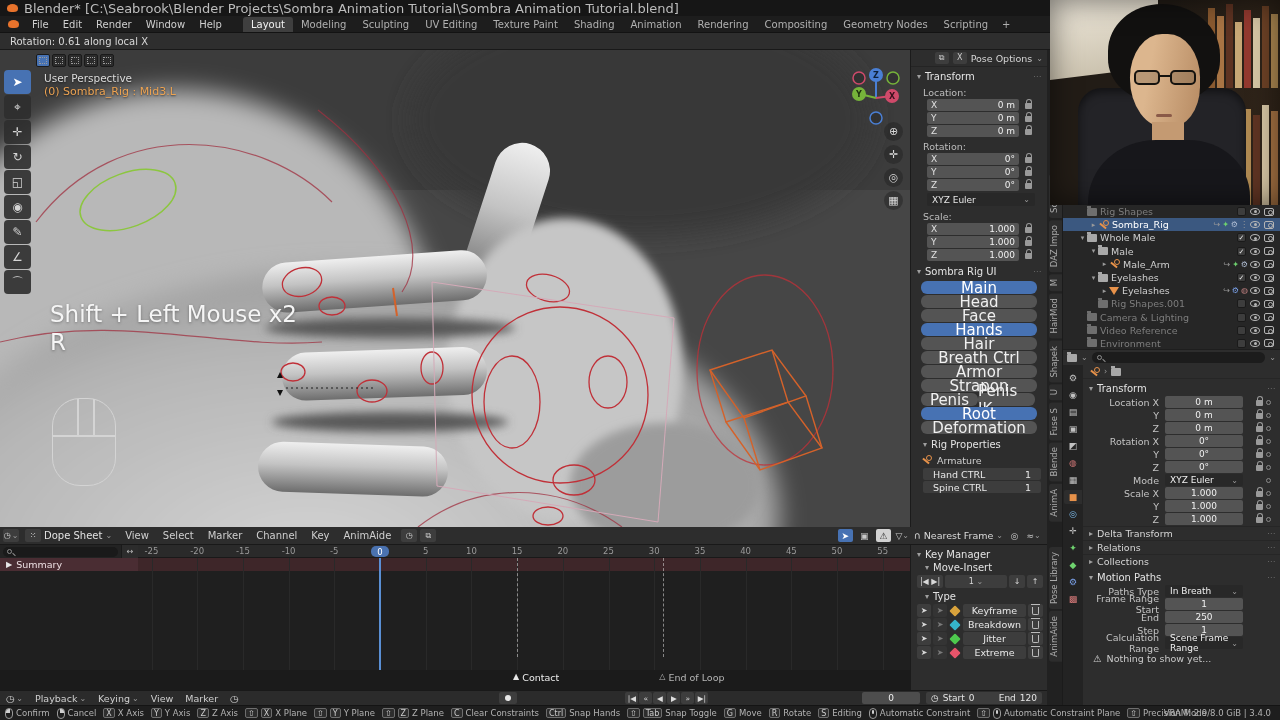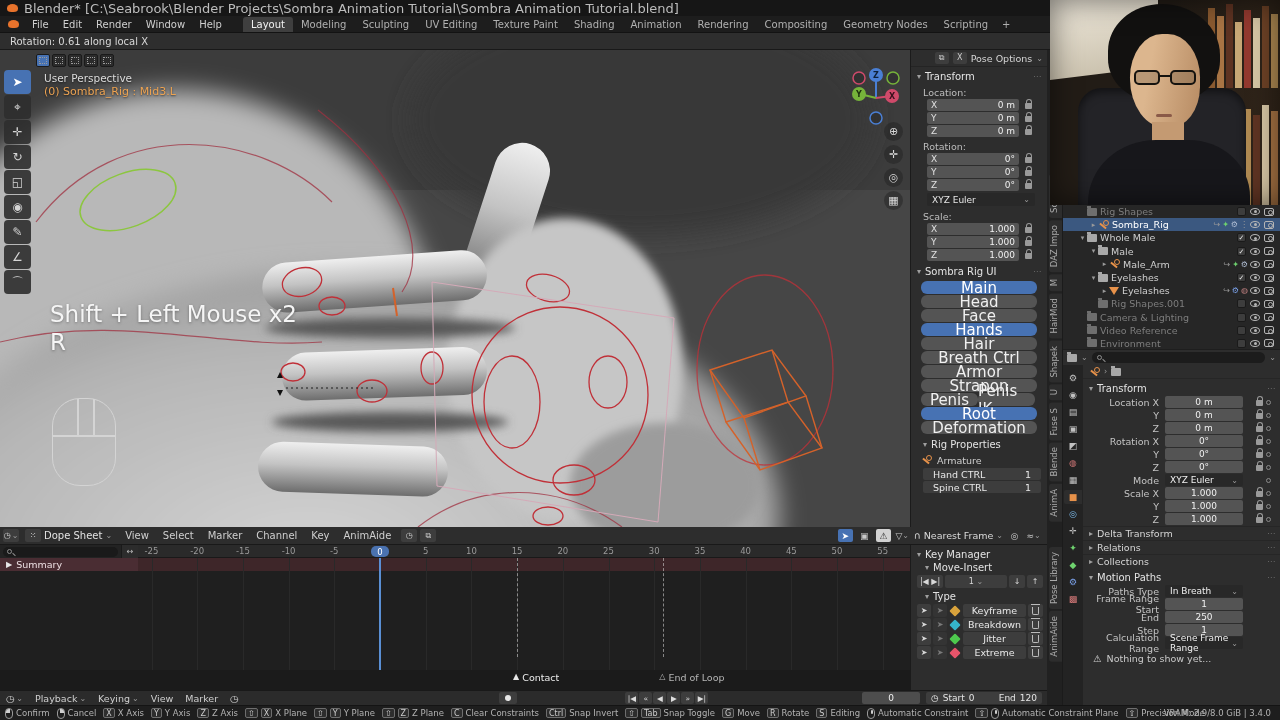--- a/index.html
+++ b/index.html
@@ -739,21 +739,21 @@
           <span class="kbd">⇧</span>
           <span class="kbd">Z</span>
           <span class="lb">Z Plane</span>
         </span>
         <span class="sb-hint">
           <span class="kbd">C</span>
           <span class="lb">Clear Constraints</span>
         </span>
         <span class="sb-hint">
           <span class="kbd">Ctrl</span>
-          <span class="lb">Snap Invert</span>
+          <span class="lb">Snap Hands</span>
         </span>
         <span class="sb-hint">
           <span class="kbd">⇧</span>
           <span class="kbd">Tab</span>
           <span class="lb">Snap Toggle</span>
         </span>
         <span class="sb-hint">
           <span class="kbd">G</span>
           <span class="lb">Move</span>
         </span>

